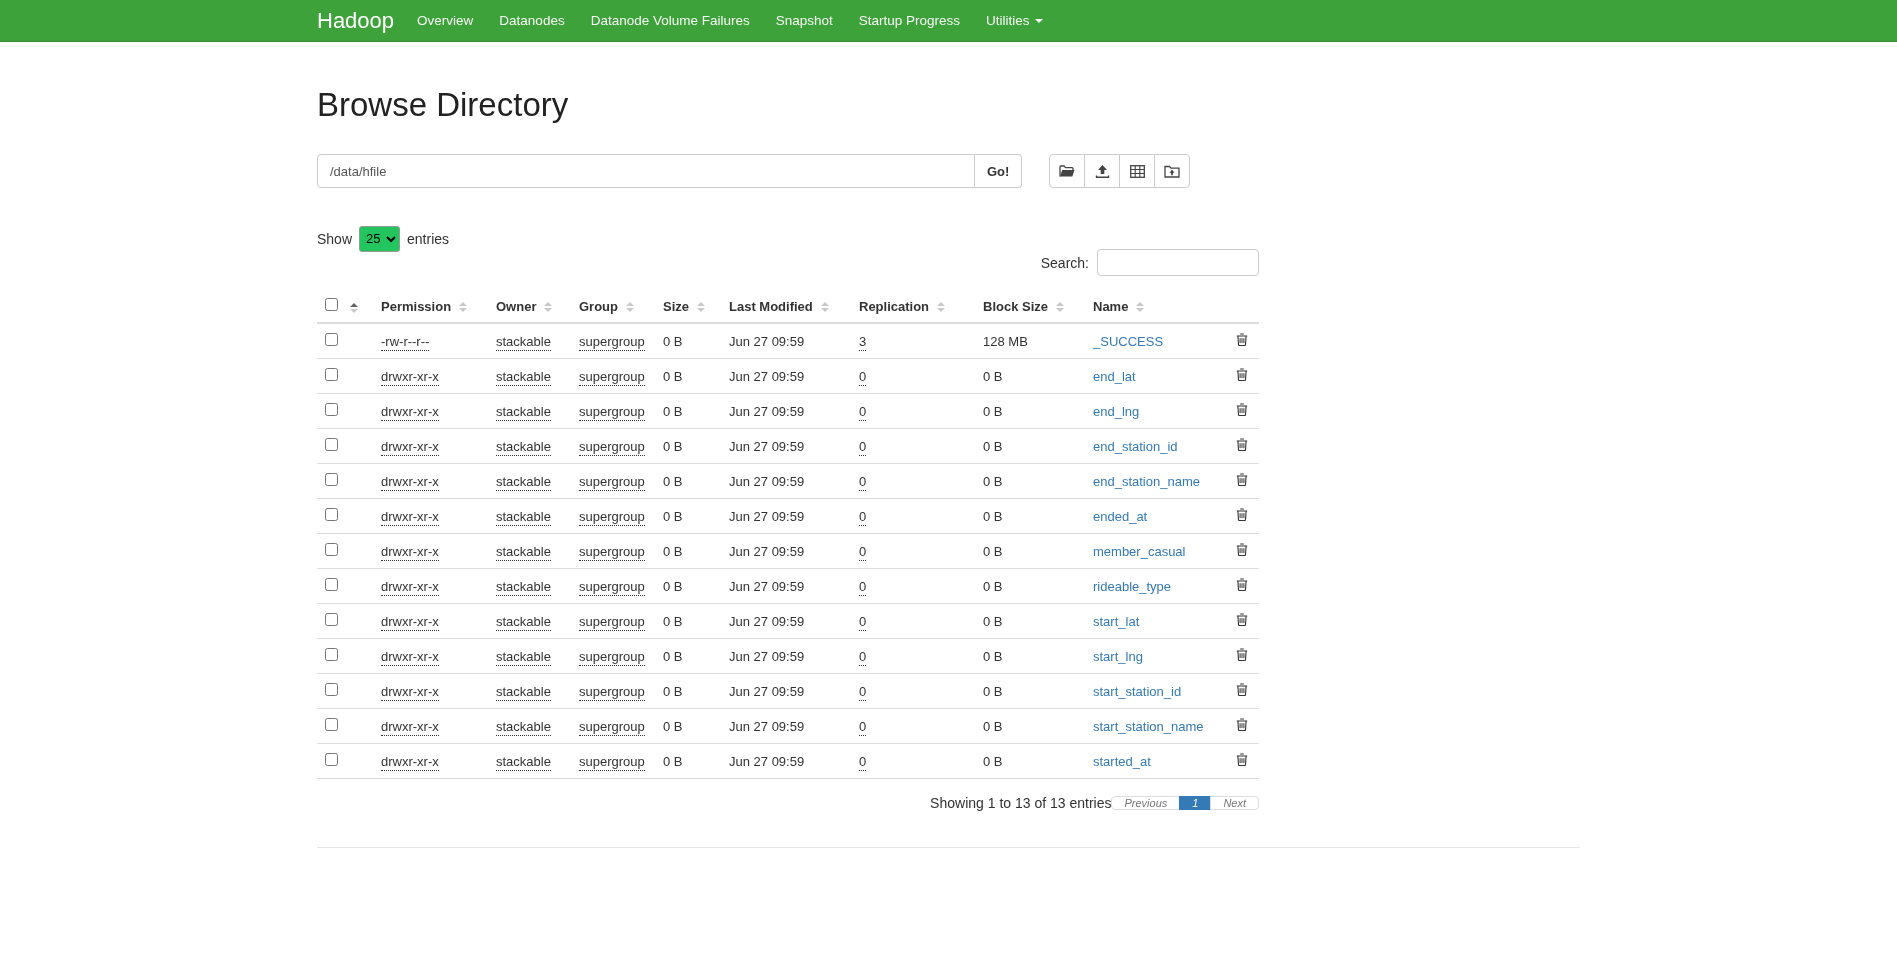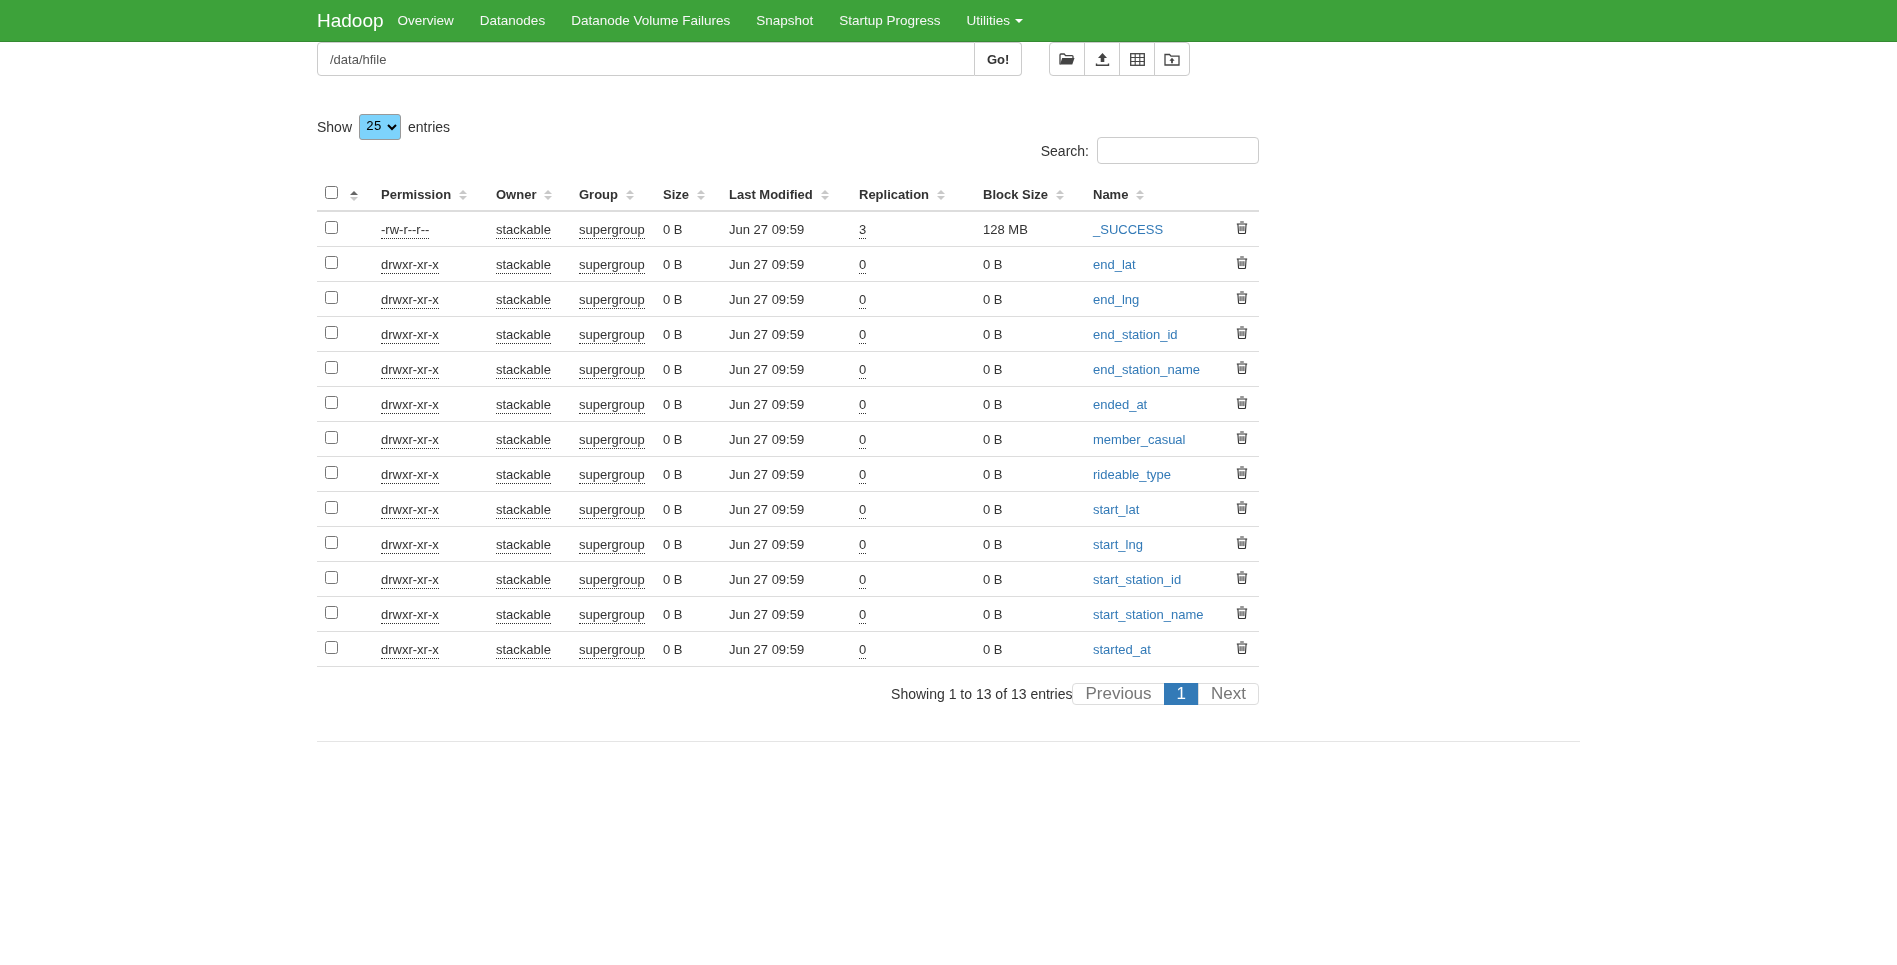--- a/index.html
+++ b/index.html
@@ -7,21 +7,21 @@
   body {
     font-family: "Liberation Sans", "DejaVu Sans", sans-serif;
     font-size: 14px;
     color: #333;
     min-height: 965px;
   }
 
   
   .navbar { background: #3da23a; height: 42px; border-bottom: 1px solid #358a32; }
   .navbar-inner { width: 1263px; margin: 0 auto; height: 100%; display: flex; align-items: center; }
-  .brand { color: #fff; font-size: 19px; text-decoration: none; margin-right: 1px; cursor: pointer; white-space: nowrap; }
+  .brand { color: #fff; font-size: 22px; text-decoration: none; margin-right: 10px; cursor: pointer; white-space: nowrap; }
   .nav-links { display: flex; height: 100%; align-items: stretch; }
   .nav-link { color: #f7f7f7; font-size: 13.5px; text-decoration: none; padding: 0 13px; line-height: 41px; cursor: pointer; white-space: nowrap; }
   .caret { display: inline-block; width: 0; height: 0; border-left: 4px solid transparent; border-right: 4px solid transparent; border-top: 4px solid #fff; margin-left: 5px; vertical-align: middle; }
 
   
   .container { width: 1263px; margin: 0 auto; }
   h1 { font-size: 33px; font-weight: 400; color: #222; margin: 44px 0 30px; }
 
   
   .path-row { display: flex; margin-bottom: 13px; }
@@ -30,21 +30,21 @@
   .go-btn { height: 34px; padding: 6px 12px; border: 1px solid #ccc; border-left: 0; background: #fff; border-radius: 0 4px 4px 0; font-size: 13px; font-weight: 700; color: #333; cursor: pointer; font-family: inherit; }
   .icon-group { display: flex; margin-left: 27px; }
   .icon-btn { width: 36px; height: 34px; border: 1px solid #ccc; background: #fff; display: flex; align-items: center; justify-content: center; cursor: pointer; margin-left: -1px; padding: 0; }
   .icon-btn:first-child { border-radius: 4px 0 0 4px; margin-left: 0; }
   .icon-btn:last-child { border-radius: 0 4px 4px 0; }
 
   
   .table-area { width: 942px; }
   .controls { display: flex; justify-content: space-between; align-items: center; margin-bottom: 14px; }
   .show-wrap { display: flex; align-items: center; gap: 7px; font-size: 14px; }
-  .len-select { height: 26px; border: 1px solid #999; border-radius: 3px; font-size: 13px; padding: 2px 2px; background: #7dd3fc; font-family: Liberation Mono, monospace; }
+  .len-select { height: 26px; border: 1px solid #999; border-radius: 3px; font-size: 13px; padding: 2px 2px; background: #22c55e; font-family: Liberation Sans, sans-serif; }
   .search-wrap { display: flex; align-items: center; gap: 8px; font-size: 14px; margin-top: 48px; }
   .search-input { width: 162px; height: 27px; border: 1px solid #ccc; border-radius: 4px; padding: 3px 8px; font-size: 13px; outline: none; font-family: inherit; }
 
   
   table { width: 942px; border-collapse: collapse; font-size: 13px; table-layout: fixed; }
   th { font-weight: 700; text-align: left; padding: 8px; border-bottom: 2px solid #ddd; cursor: pointer; white-space: nowrap; color: #333; }
   td { padding: 9px 8px; border-top: 1px solid #ddd; white-space: nowrap; overflow: hidden; }
   tbody tr:last-child td { border-bottom: 1px solid #ddd; }
   .w-check { width: 56px; }  .w-perm { width: 115px; } .w-owner { width: 83px; }
   .w-group { width: 84px; }  .w-size { width: 66px; }  .w-mod { width: 130px; }
@@ -57,21 +57,21 @@
   .sort.asc .up { border-bottom-color: #666; }
   .editable { border-bottom: 1px dotted #333; cursor: pointer; padding-bottom: 1px; text-align: right; }
   .name-link { color: #337ab7; text-decoration: none; cursor: pointer; }
   .trash { cursor: pointer; display: inline-block; line-height: 0; }
   .c-trash { text-align: center; }
 
   
   .table-footer { display: flex; justify-content: flex-end; align-items: center; padding-top: 16px; }
   .summary { font-size: 14px; color: #333; }
   .pagination { display: flex; }
-  .page-item { padding: 0 12px; border: 1px solid #ddd; background: #fff; color: #777; font-size: 17px; margin-left: -1px; cursor: pointer; text-decoration: none; font-family: inherit; }
+  .page-item { padding: 0 12px; border: 1px solid #ddd; background: #fff; color: #777; font-size: 11px; margin-left: -1px; cursor: pointer; text-decoration: none; font-family: inherit; font-style: italic; }
   .page-item.first { border-radius: 4px 0 0 4px; margin-left: 0; }
   .page-item.last { border-radius: 0 4px 4px 0; }
   .page-item.active { background: #337ab7; border-color: #337ab7; color: #fff; }
 
   
   .footer-hr { border: 0; border-top: 1px solid #e5e5e5; margin: 36px 0 0; }
   .footer-text { font-size: 14px; color: #333; padding: 15px 0 40px; }
 </style>
 </head>
 <body>
@@ -85,20 +85,21 @@
       <a class="nav-link">Datanode Volume Failures</a>
       <a class="nav-link">Snapshot</a>
       <a class="nav-link">Startup Progress</a>
       <a class="nav-link"><span>Utilities</span><span class="caret"></span></a>
     </div>
   </div>
 </nav>
 
 <div class="container">
 
+  <h1>Browse Directory</h1>
 
   <div class="path-row">
     <div class="input-group">
       <input class="path-input" type="text" value="/data/hfile" style="">
       <button class="go-btn">Go!</button>
     </div>
     <div class="icon-group">
       <button class="icon-btn" title="">
         <svg width="16" height="13" viewBox="0 0 16 13">
           <path d="M1 11.5V2a1 1 0 0 1 1-1h3.2l1.4 1.6H13a1 1 0 0 1 1 1V5" fill="none" stroke="#444" stroke-width="1.3"></path>

